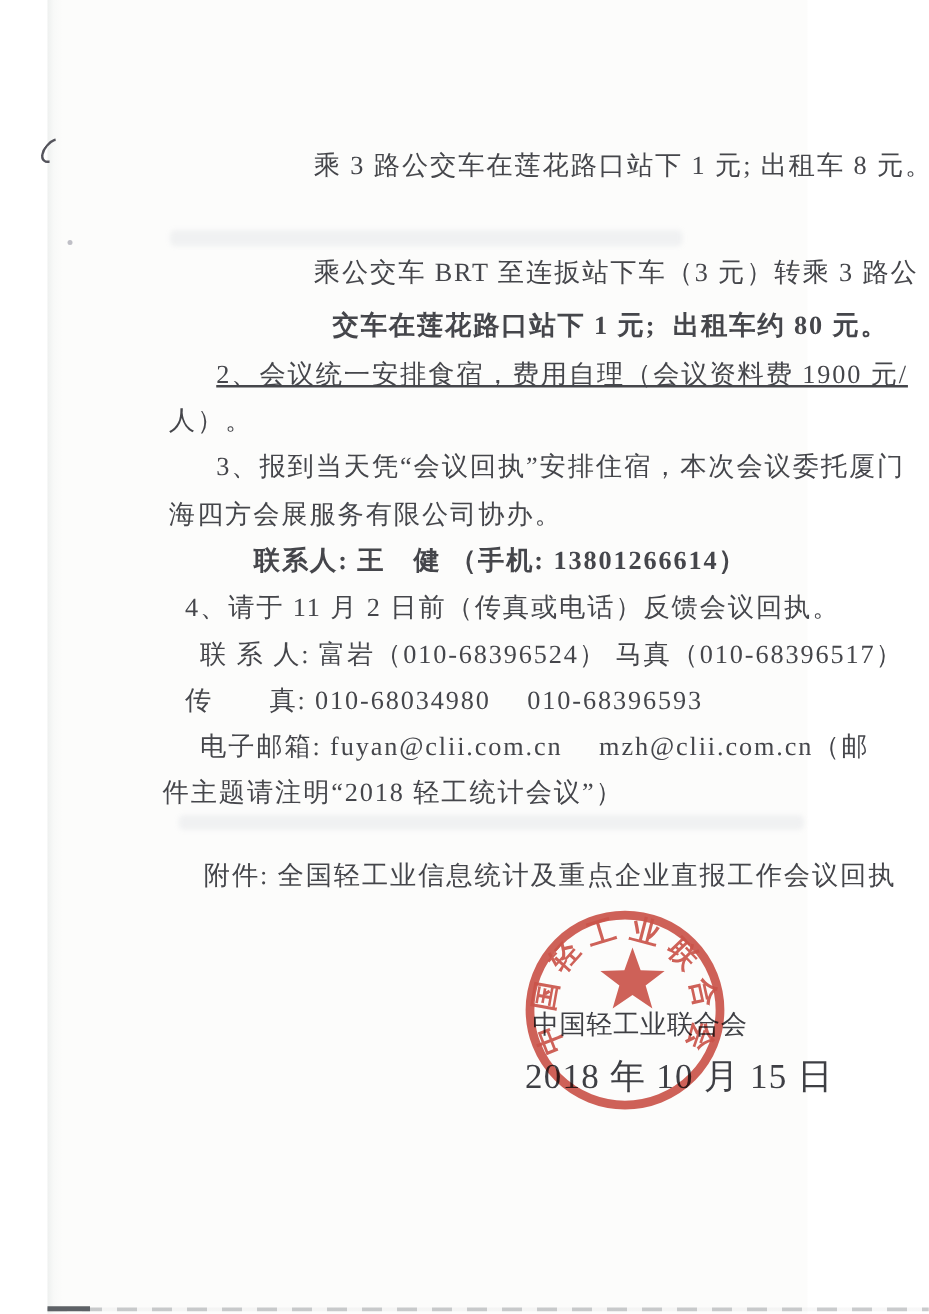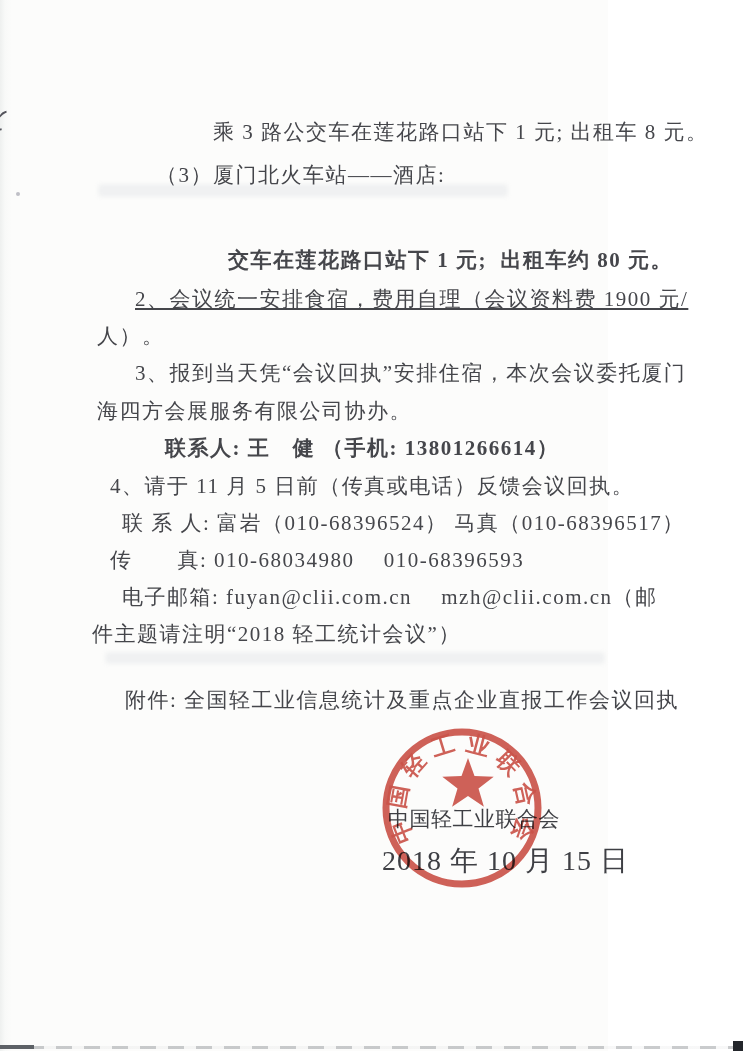--- a/index.html
+++ b/index.html
@@ -4,20 +4,21 @@
 <style>
   html,body{margin:0;padding:0;}
   body{
     width:743px;height:1051px;overflow:hidden;
     background:#ffffff;
     font-family:"Liberation Serif","DejaVu Serif",serif;
   }
   .page{
     position:relative;width:608px;height:1051px;
     background:linear-gradient(90deg,#eef0ef 0px,#f8f9f8 5px,#fcfcfb 12px,#fcfcfb 731px,#fafafa 743px);
+    margin-left:38px;
   }
   .tline{
     position:absolute;
     font-size:21px;
     letter-spacing:1.5px;
     color:#45464b;
     white-space:pre;
     line-height:24px;
   }
   
@@ -73,28 +74,28 @@
   }
   .scan-line-left{position:absolute;left:0;top:1045px;width:34px;height:4px;background:#5d6166;}
   .corner-blob{position:absolute;left:733px;top:1041px;width:10px;height:10px;background:#23262b;}
 </style>
 </head>
 <body>
 
 <div class="page">
 
   <div class="tline l0">乘 3 路公交车在莲花路口站下 1 元; 出租车 8 元。</div>
-  <div class="tline l1">（3）厦门北火车站——酒店:</div>
+  <div class="tline l2">乘公交车 BRT 至连扳站下车（3 元）转乘 3 路公</div>
   <div class="tline l3">交车在莲花路口站下 1 元;  出租车约 80 元。</div>
   <div class="tline l4">2、会议统一安排食宿，费用自理（会议资料费 1900 元/</div>
   <div class="tline l5">人）。</div>
   <div class="tline l6">3、报到当天凭“会议回执”安排住宿，本次会议委托厦门</div>
   <div class="tline l7">海四方会展服务有限公司协办。</div>
   <div class="tline l8">联系人: 王　健 （手机: 13801266614）</div>
-  <div class="tline l9">4、请于 11 月 5 日前（传真或电话）反馈会议回执。</div>
+  <div class="tline l9">4、请于 11 月 2 日前（传真或电话）反馈会议回执。</div>
   <div class="tline l10">联 系 人: 富岩（010-68396524） 马真（010-68396517）</div>
   <div class="tline l11">传　　真: 010-68034980　 010-68396593</div>
   <div class="tline l12">电子邮箱: fuyan@clii.com.cn　 mzh@clii.com.cn（邮</div>
   <div class="tline l13">件主题请注明“2018 轻工统计会议”）</div>
   <div class="tline l14">附件: 全国轻工业信息统计及重点企业直报工作会议回执</div>
 
   <div class="sig-org">中国轻工业联合会</div>
   <div class="sig-date">2018 年 10 月 15 日</div>
 
   <div class="seal">

